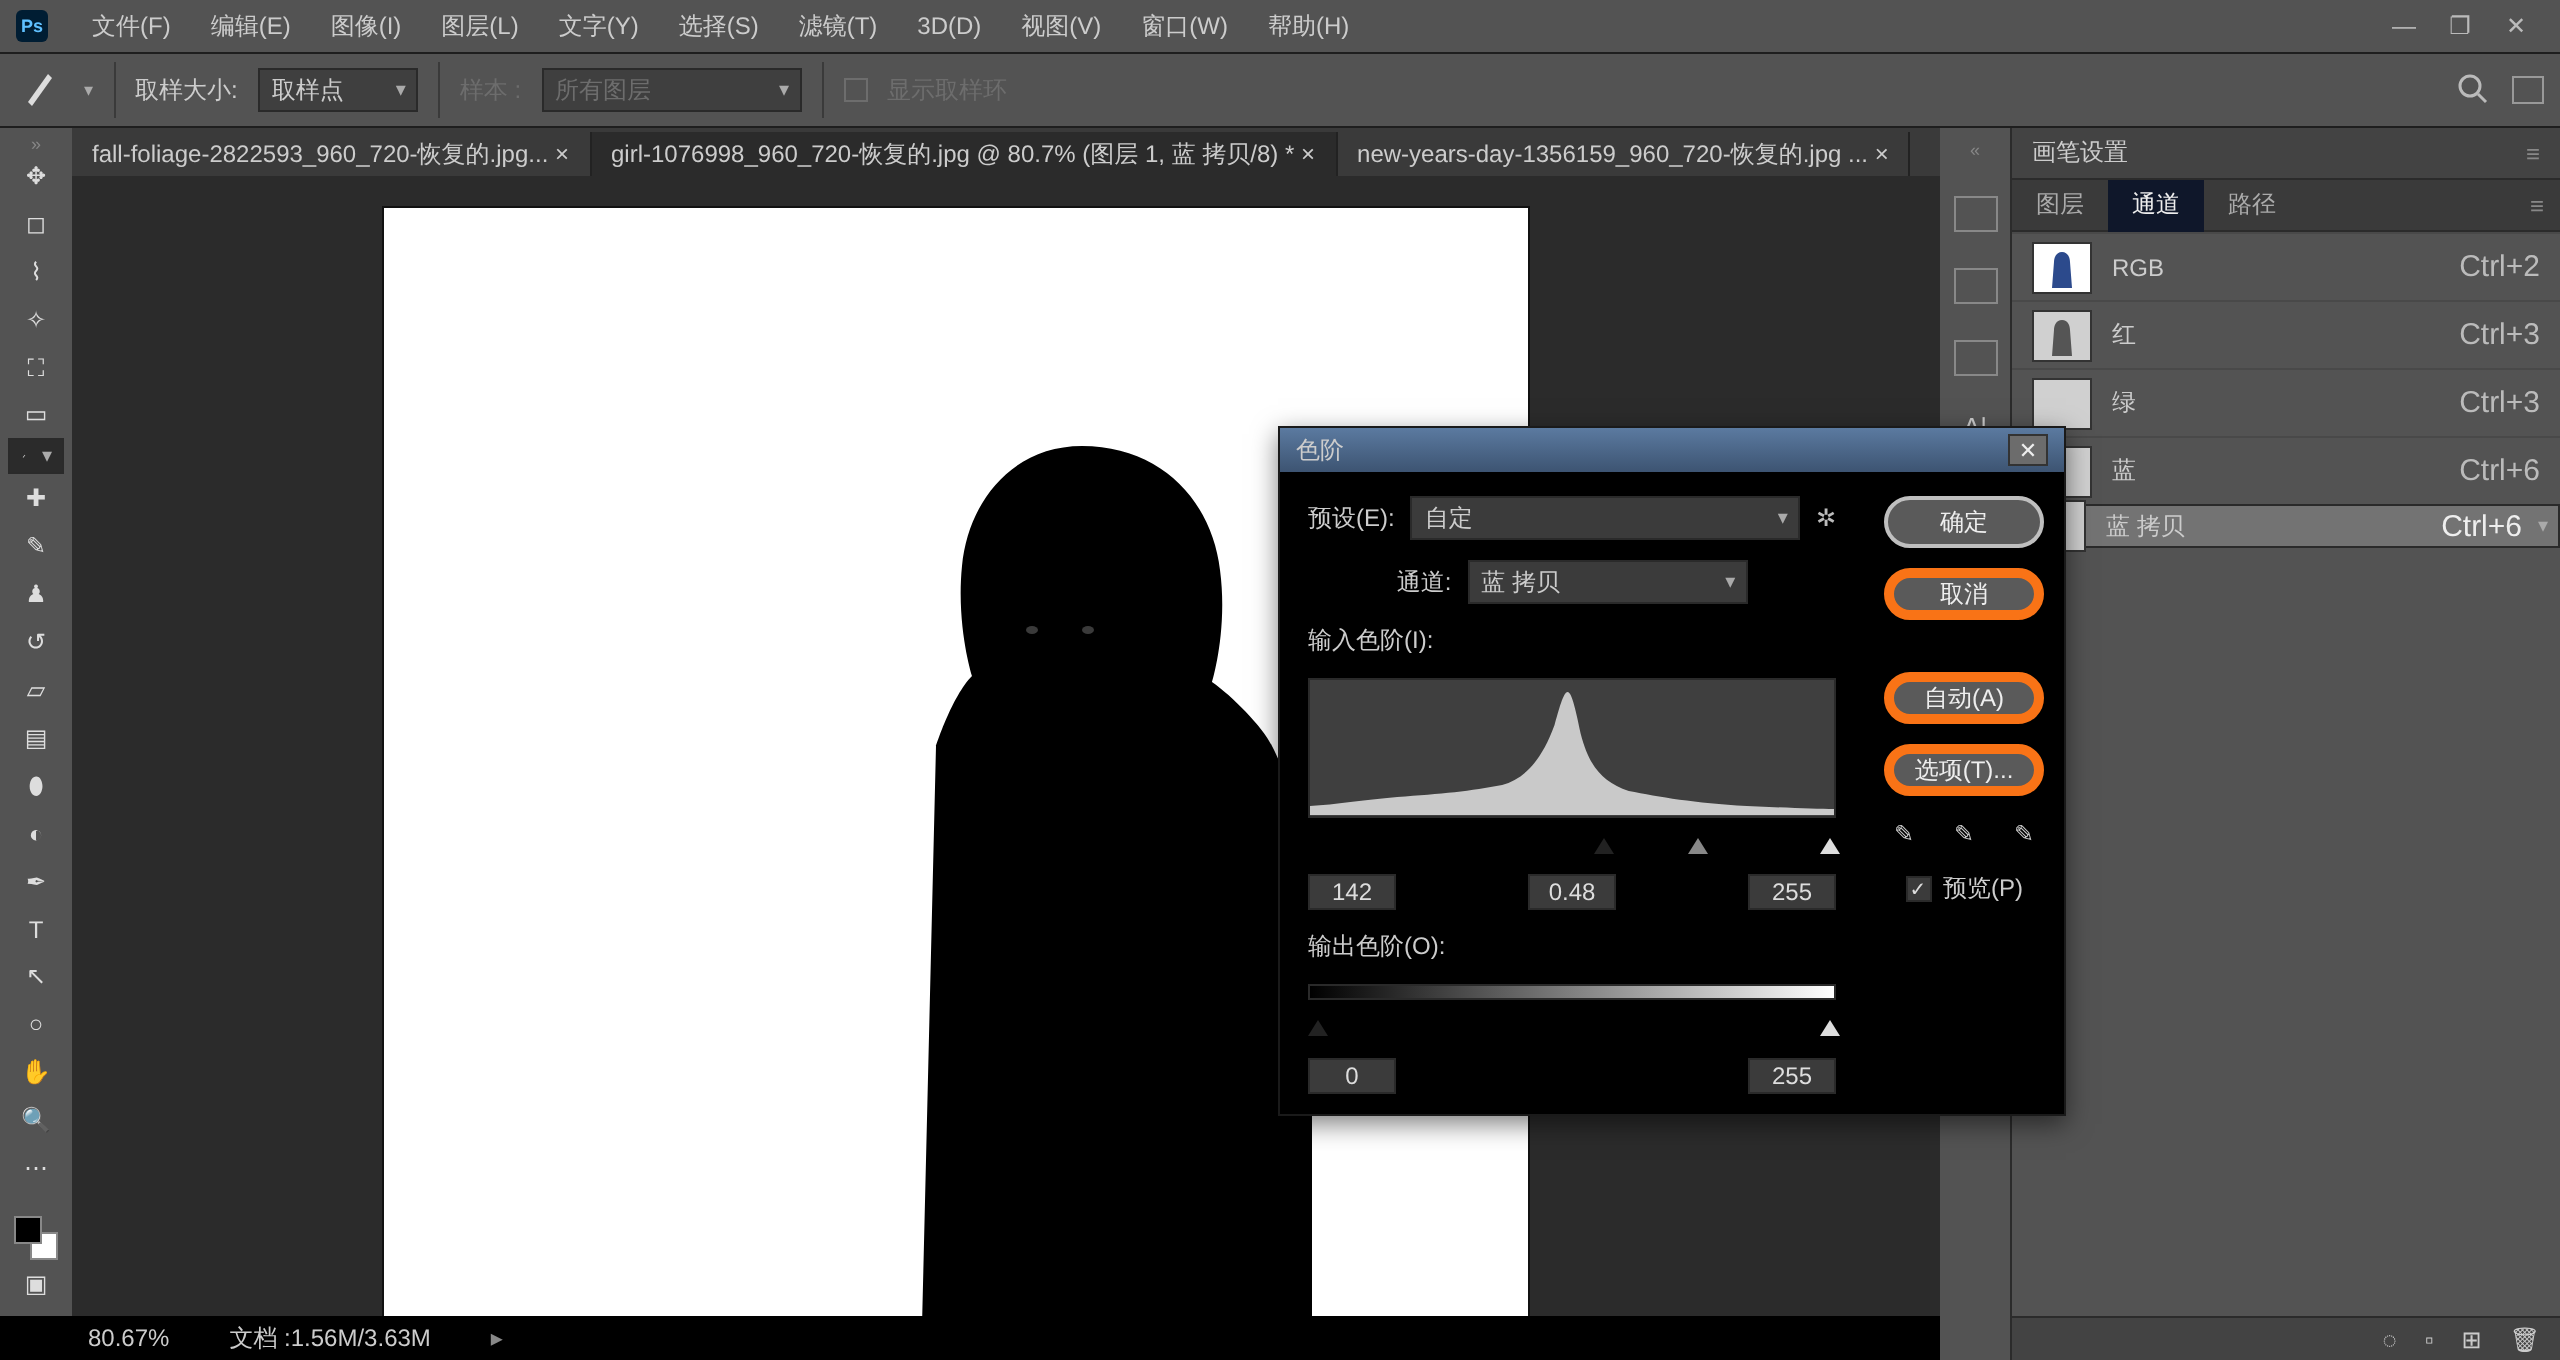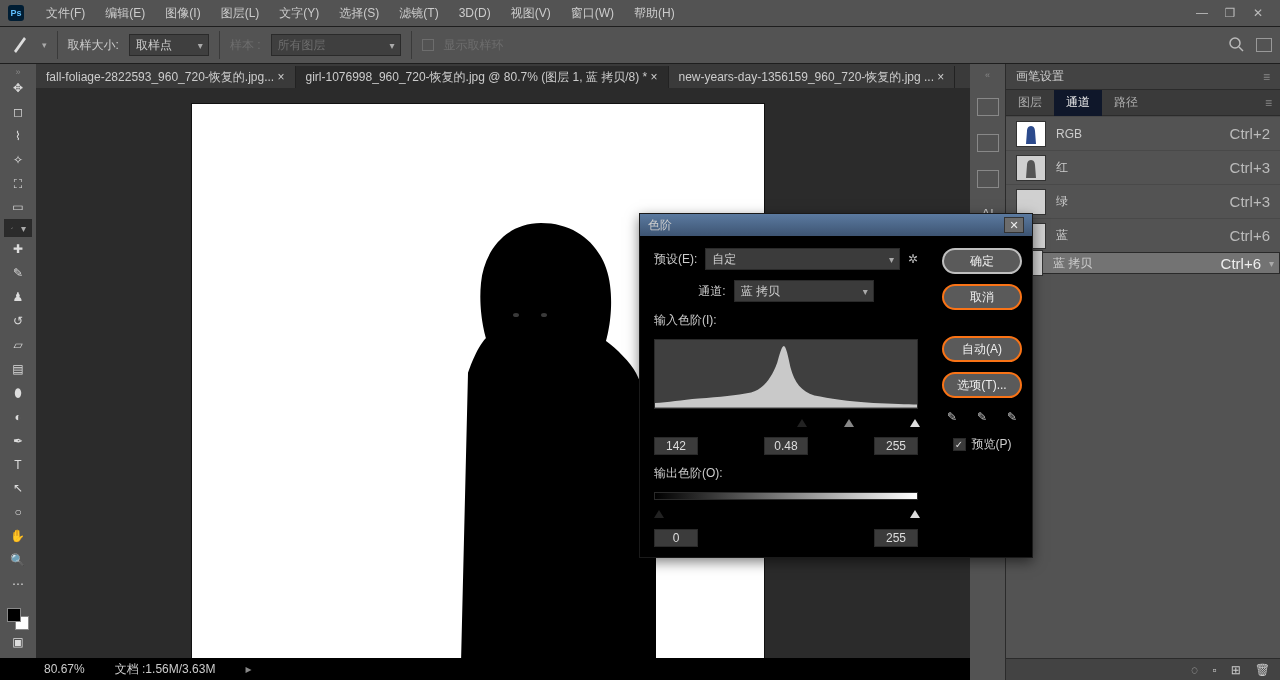--- a/index.html
+++ b/index.html
@@ -66,21 +66,21 @@
 
 .dialog { position:absolute; left:639px; top:213px; width:394px; height:345px; background:#000000; border:1px solid #1a1a1a; box-shadow:0 4px 12px rgba(0,0,0,.5);}
 .dlg-title { height:22px; background:linear-gradient(#5b7aa0,#3d5472); display:flex; align-items:center; padding:0 8px; color:#eee; font-size:12px;}
 .dlg-title .close { margin-left:auto; width:20px; height:16px; background:#6c6c6c; border:1px solid #333; display:flex; align-items:center; justify-content:center; font-size:11px; color:#eee;}
 .dlg-body { display:flex; height:calc(100% - 22px);}
 .dlg-left { flex:1; padding:12px 14px 10px 14px; display:flex; flex-direction:column; gap:10px;}
 .dlg-right { width:100px; padding:12px 10px; display:flex; flex-direction:column; gap:10px; align-items:center;}
 .row { display:flex; align-items:center; gap:8px;}
 .sel { background:#3b3b3b; border:1px solid #2a2a2a; height:22px; padding:0 18px 0 6px; position:relative; flex:1; display:flex; align-items:center;}
 .sel::after{content:"▾"; position:absolute; right:5px; font-size:10px; color:#aaa;}
-.btn { width:80px; height:26px; border:2px solid #f97316; background:#5a5a5a; border-radius:13px; display:flex; align-items:center; justify-content:center; color:#eee;}
+.btn { width:80px; height:26px; border:5px solid #f97316; background:#5a5a5a; border-radius:13px; display:flex; align-items:center; justify-content:center; color:#eee;}
 .btn.primary{border:2px solid #bfbfbf;}
 .hist { height:94px; background:#3f3f3f; border:1px solid #2a2a2a; position:relative; overflow:hidden;}
 .hist svg{position:absolute;left:0;bottom:0;width:100%;height:100%;}
 .sliderrow{ height:12px; position:relative;}
 .sliderrow .tri{position:absolute;top:0;width:0;height:0;border-left:5px solid transparent;border-right:5px solid transparent;}
 .tri.black{border-bottom:8px solid #222;}
 .tri.gray{border-bottom:8px solid #888;}
 .tri.white{border-bottom:8px solid #ddd;}
 .numrow{display:flex;justify-content:space-between;}
 .numrow input{width:44px;height:18px;background:#3b3b3b;border:1px solid #2a2a2a;text-align:center;color:#ddd;}

